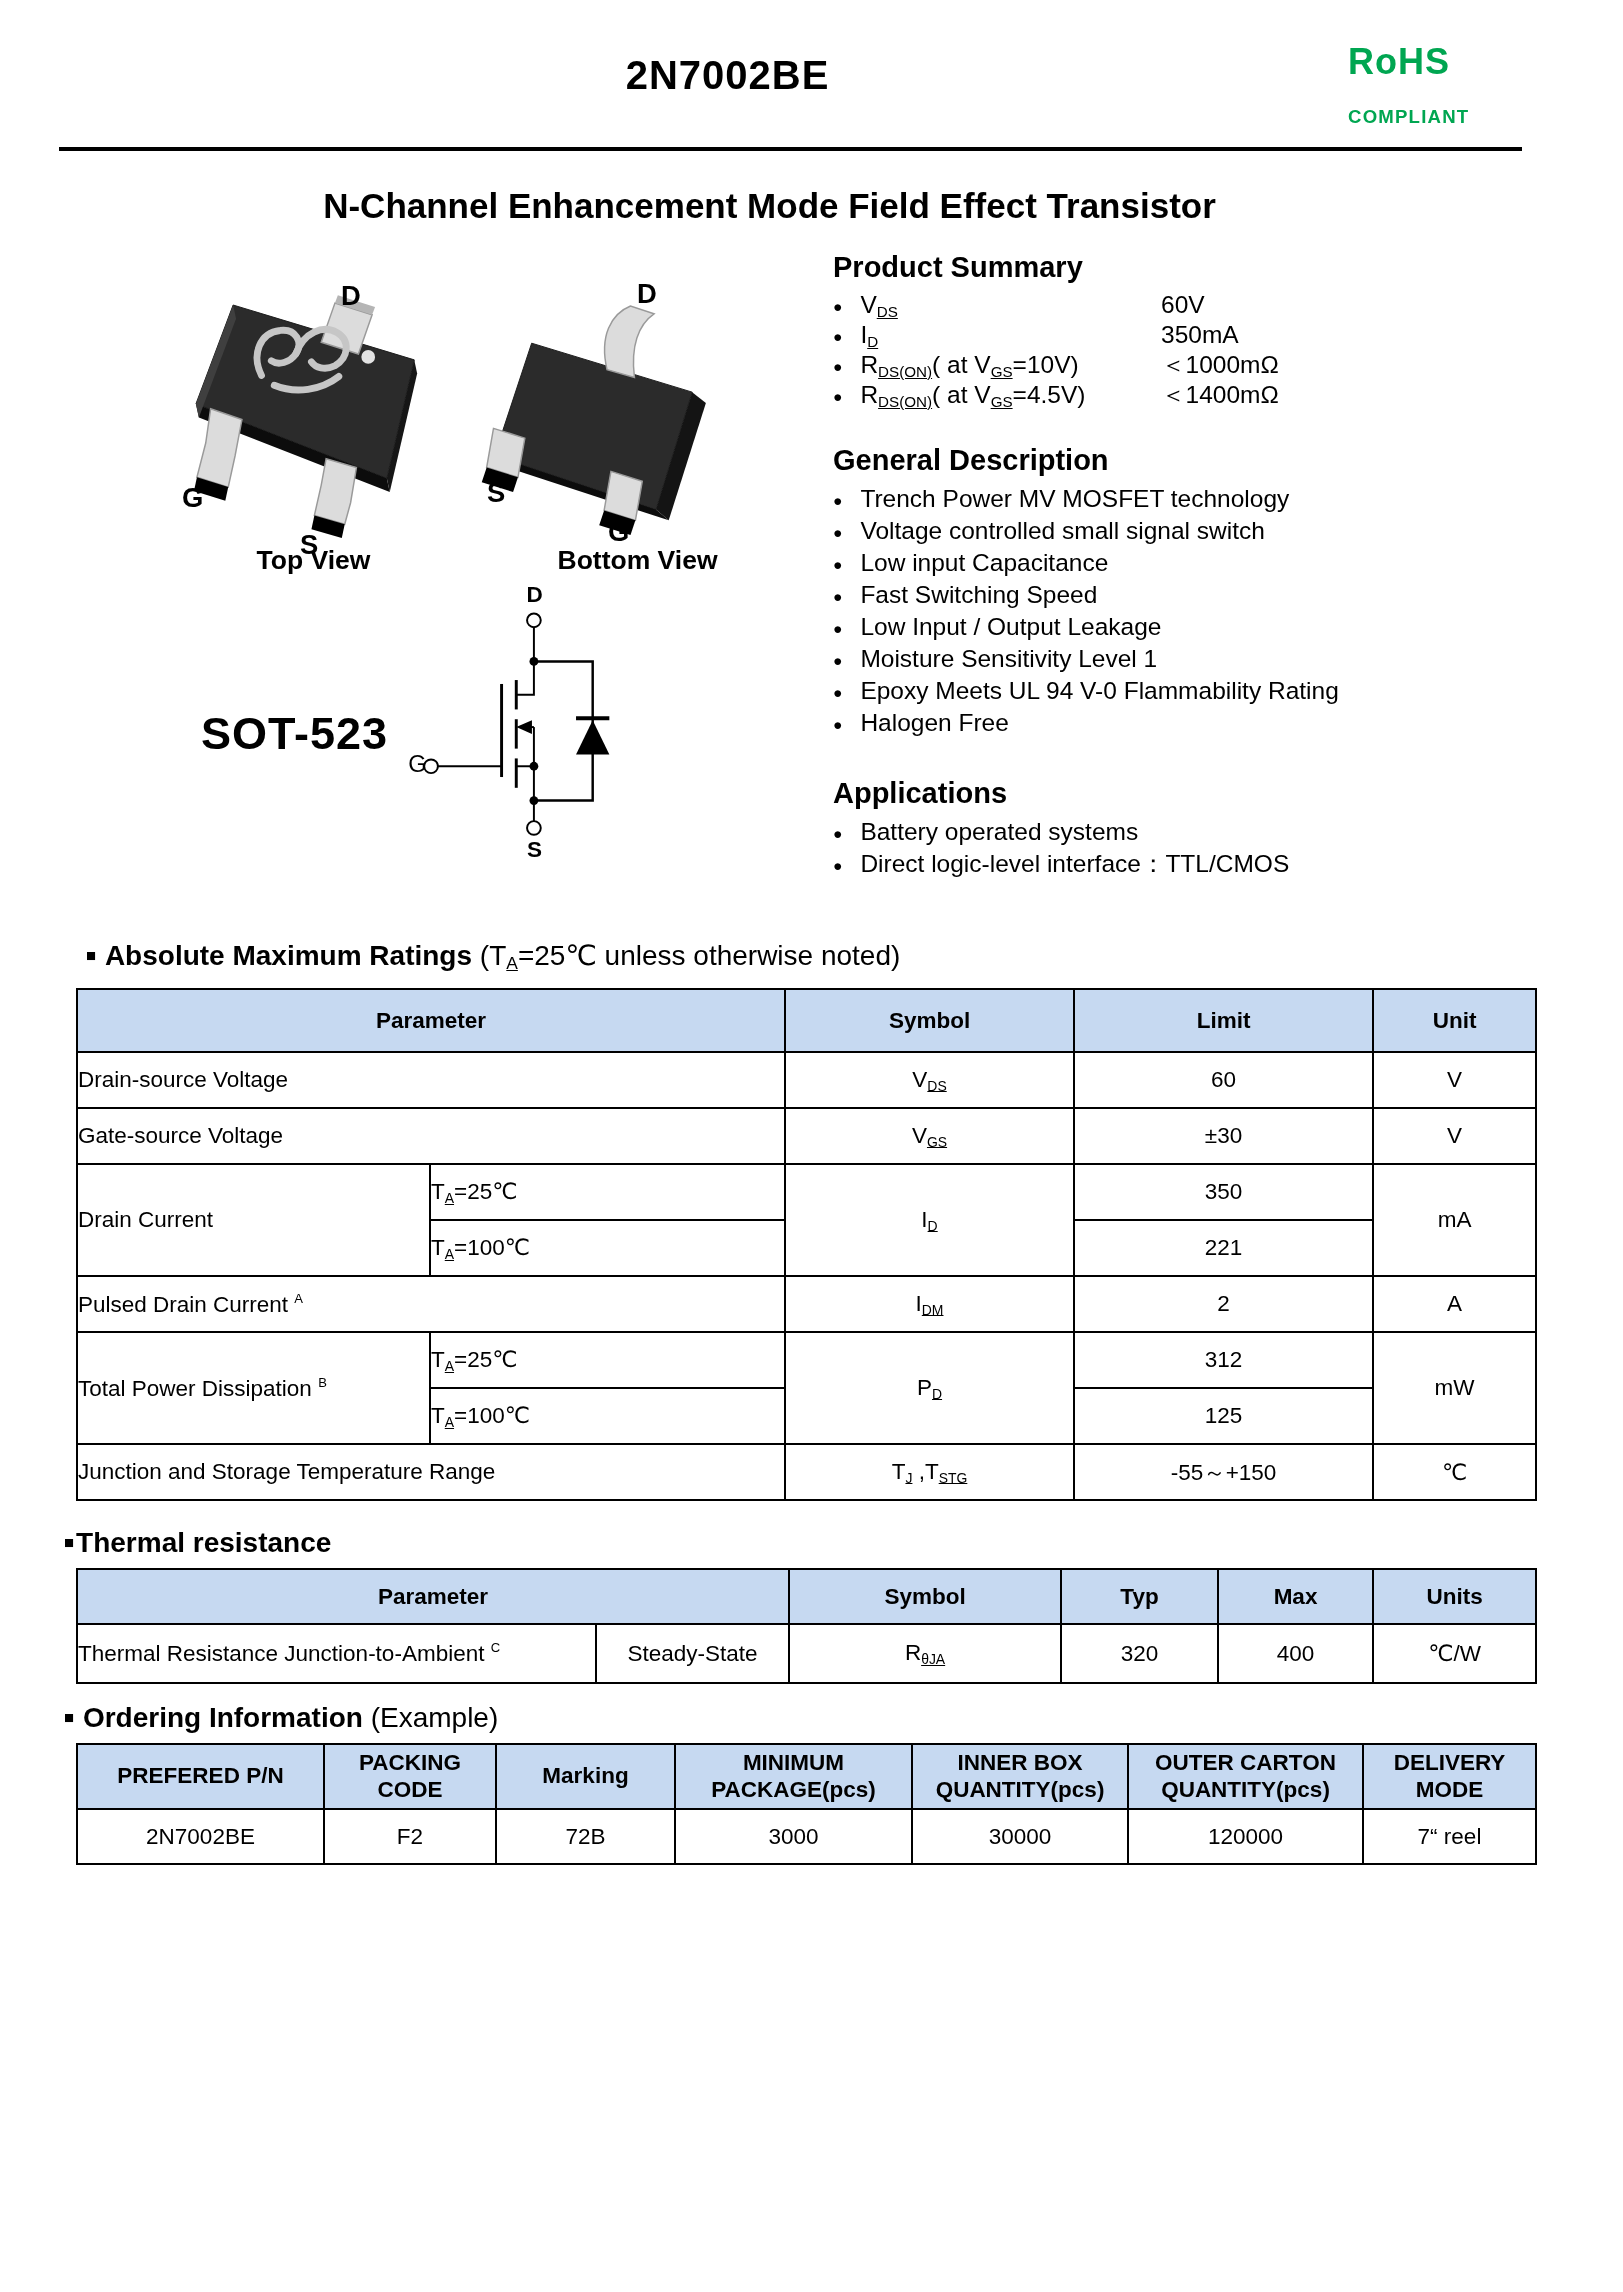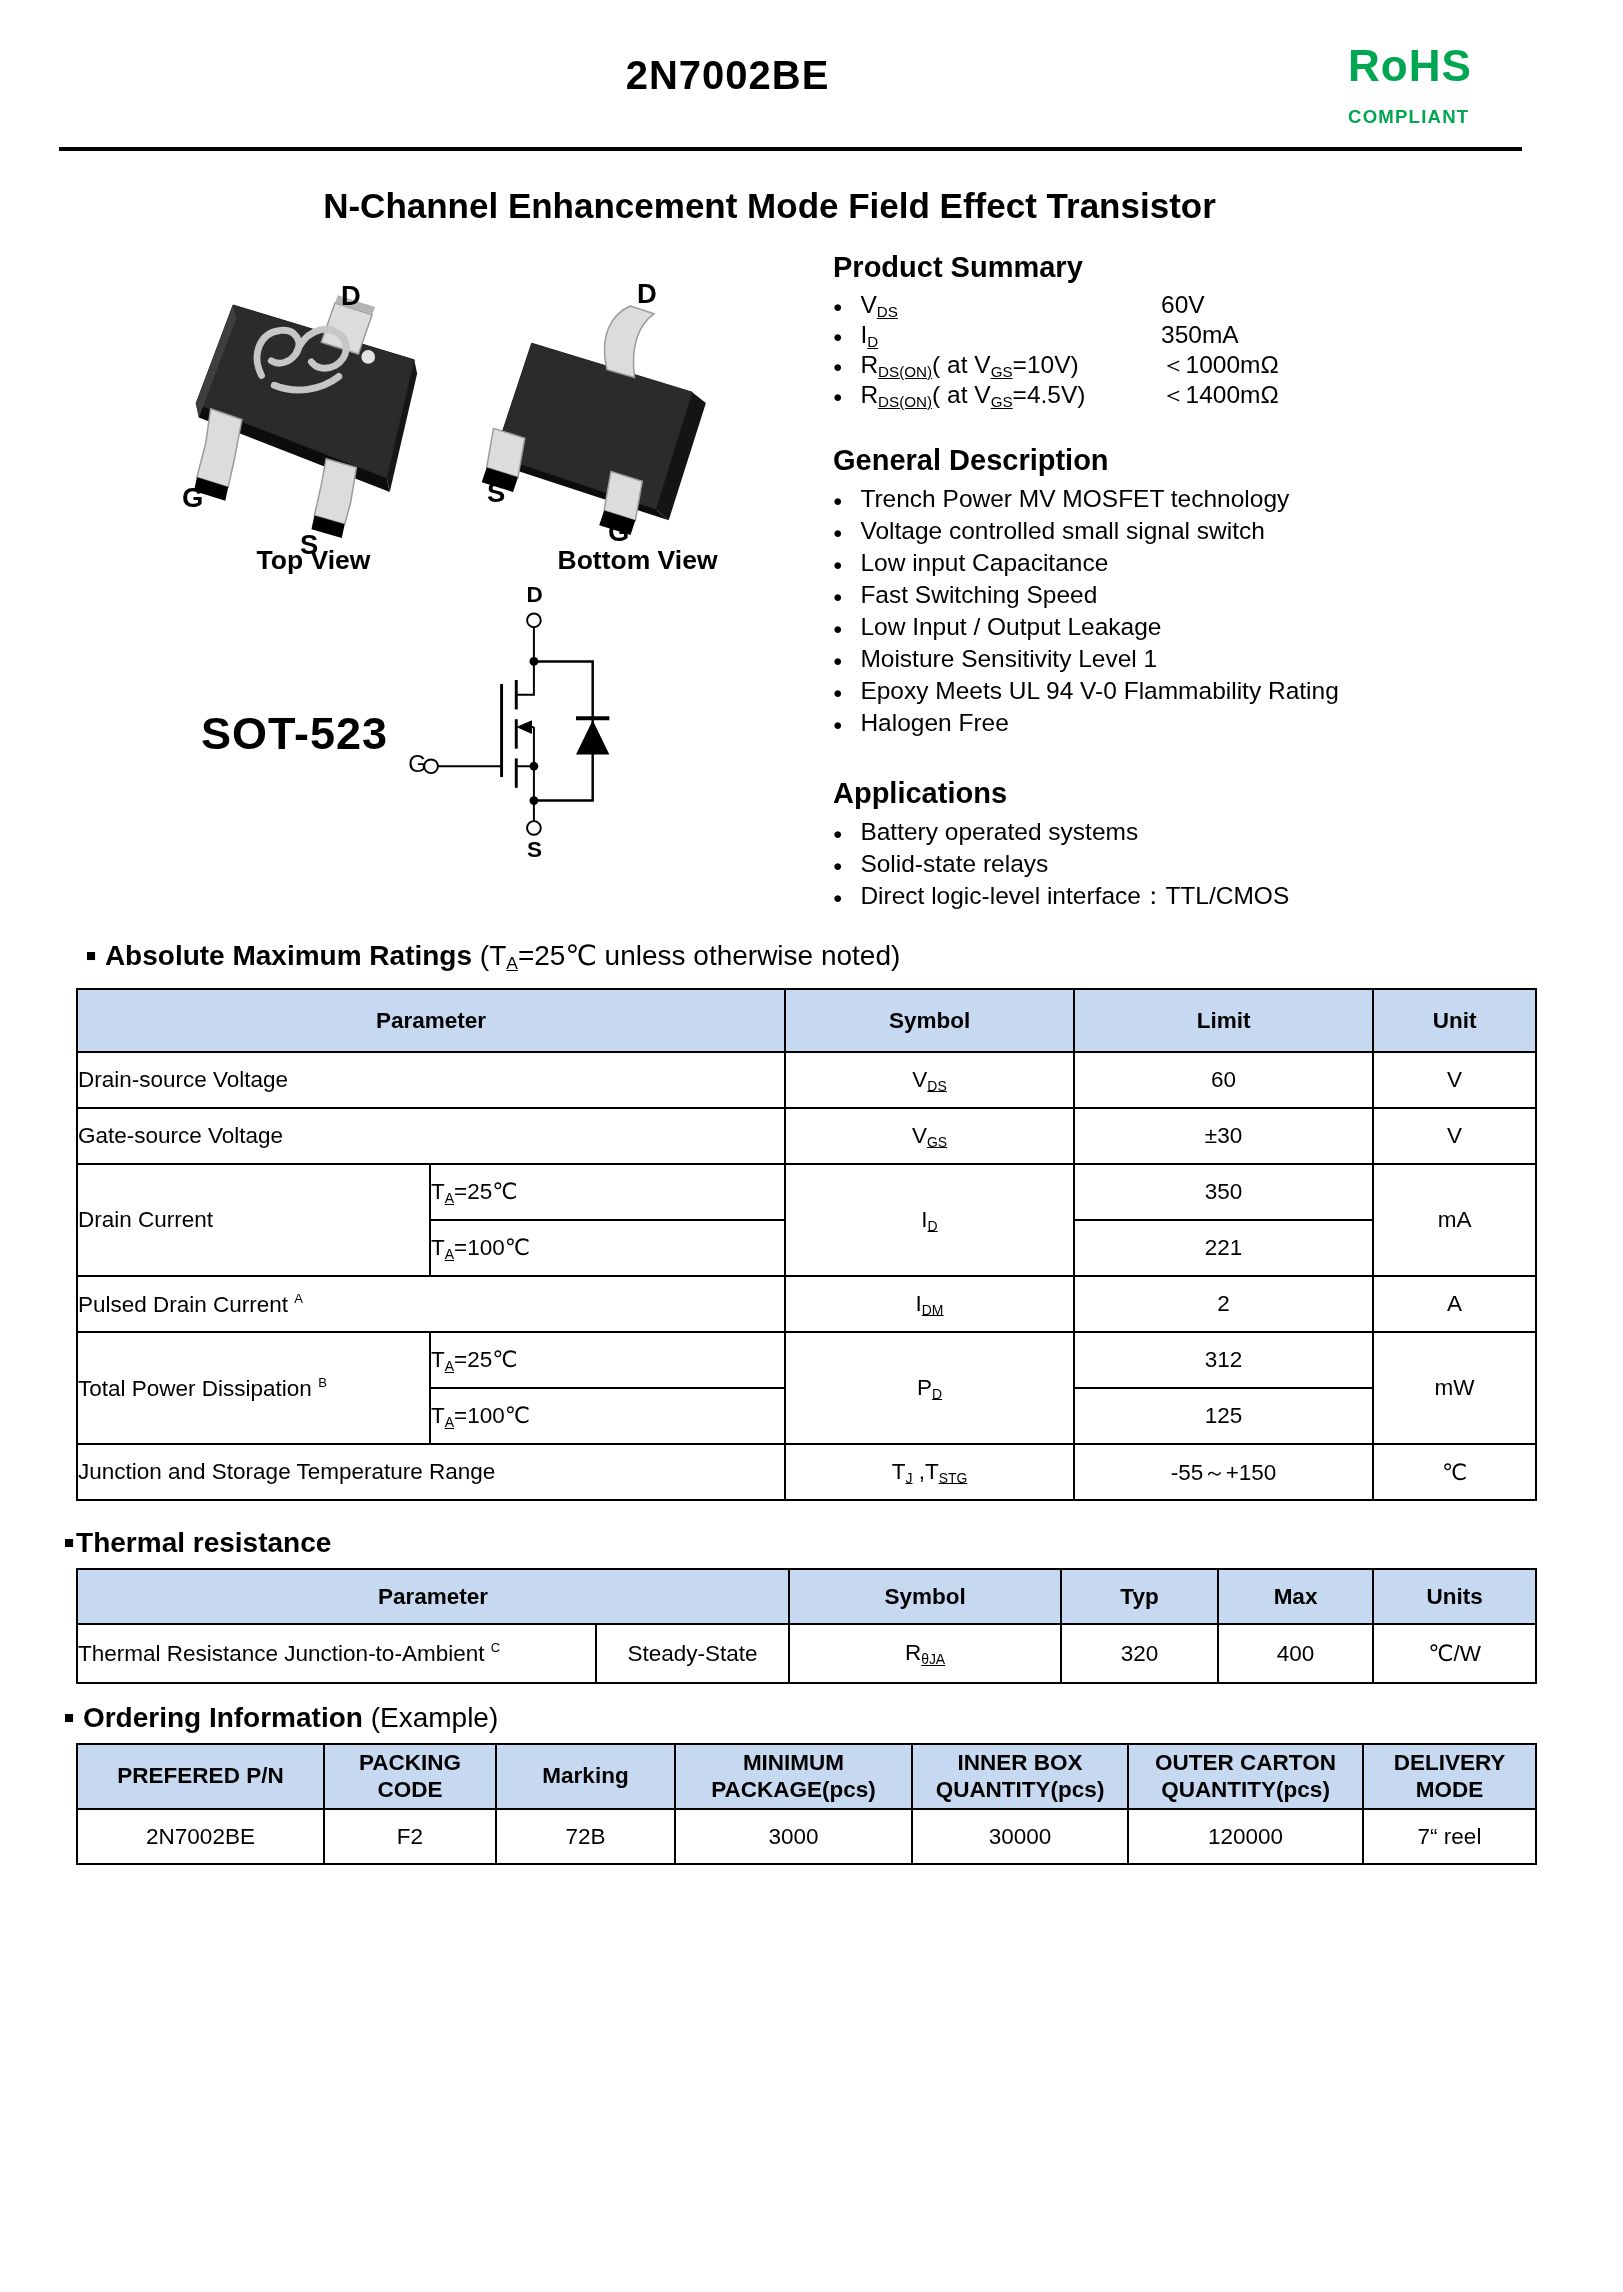--- a/index.html
+++ b/index.html
@@ -2,21 +2,21 @@
 <html style="--green: #00A651; --thead: #C6D9F1;"><head>
 <meta charset="utf-8">
 <style>
   html,body{margin:0;padding:0;background:#ffffff;}
   .page{position:relative;width:1623px;height:2105px;background:#fff;overflow:hidden;
         font-family:"Liberation Sans","DejaVu Sans",sans-serif;color:#000;}
   .abs{position:absolute;}
 
   
   .pn-title{left:0;top:53px;width:1455px;text-align:center;font-size:40px;font-weight:bold;letter-spacing:1px;}
-  .rohs-main{left:1348px;top:41px;font-size:44px;font-weight:bold;color:var(--green,#00A651);letter-spacing:1px;}
+  .rohs-main{left:1348px;top:41px;font-size:36px;font-weight:bold;color:var(--green,#00A651);letter-spacing:1px;}
   .rohs-sub{left:1348px;top:106px;font-size:18.6px;font-weight:bold;color:var(--green,#00A651);letter-spacing:1.2px;}
   .top-rule{left:59px;top:147px;width:1463px;height:3.9px;background:#000;}
   .main-title{left:0;top:186px;width:1539px;text-align:center;font-size:35px;font-weight:bold;}
 
   
   .pinlbl{font-weight:bold;font-size:27.4px;}
   .cap{font-weight:bold;font-size:26.5px;text-align:center;}
   .sot{left:201px;top:708px;font-size:45px;font-weight:900;letter-spacing:1px;}
   .symlbl{font-weight:bold;font-size:22.5px;text-align:center;width:35px;}
   .symlbl-g{font-weight:normal;font-size:23.5px;}
@@ -188,21 +188,20 @@
       <li><span class="blt">●</span><span>Moisture Sensitivity Level 1</span></li>
       <li><span class="blt">●</span><span>Epoxy Meets UL 94 V-0 Flammability Rating</span></li>
       <li><span class="blt">●</span><span>Halogen Free</span></li>
     </ul>
   </div>
 
   <div class="abs rblk" style="left:833px;top:777px">
     <h2>Applications</h2>
     <ul class="blist ap">
       <li><span class="blt">●</span><span>Battery operated systems</span></li>
-      <li><span class="blt">●</span><span>Solid-state relays</span></li>
       <li><span class="blt">●</span><span>Direct logic-level interface：TTL/CMOS</span></li>
     </ul>
   </div>
 
   <div class="abs sechead" style="left:86px;top:939px">
     <span class="sq">■</span><span>Absolute Maximum Ratings</span><span class="note"> <span>(T</span><span class="sb">A</span><span>=25℃ unless otherwise noted)</span></span>
   </div>
 
   <table class="dt abs t-abs">
     <colgroup>

